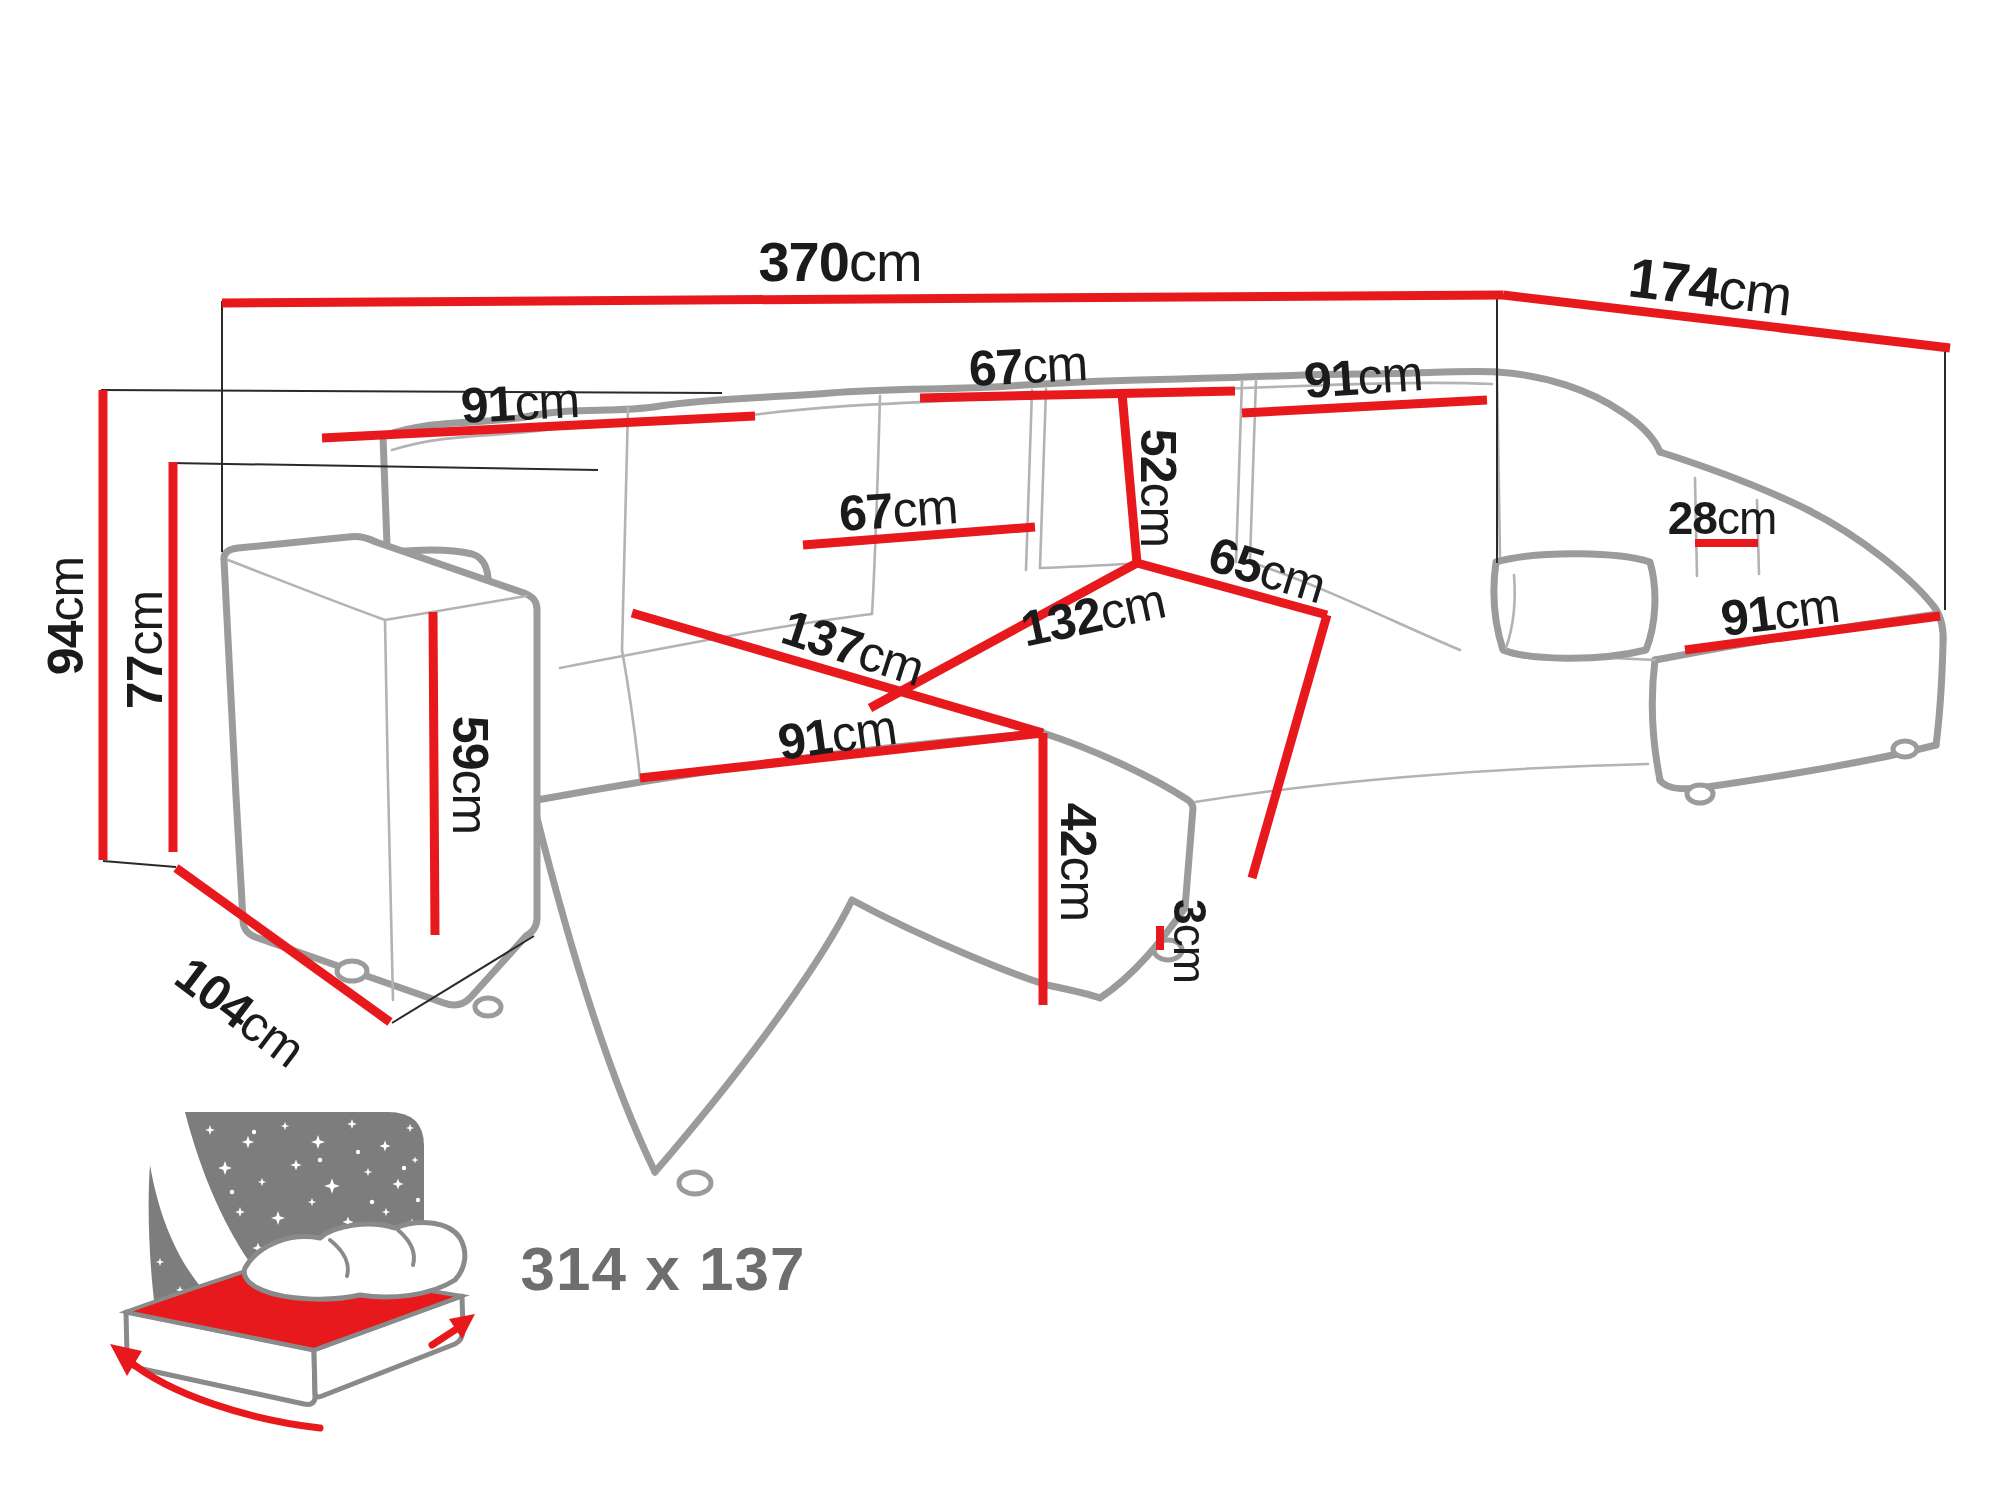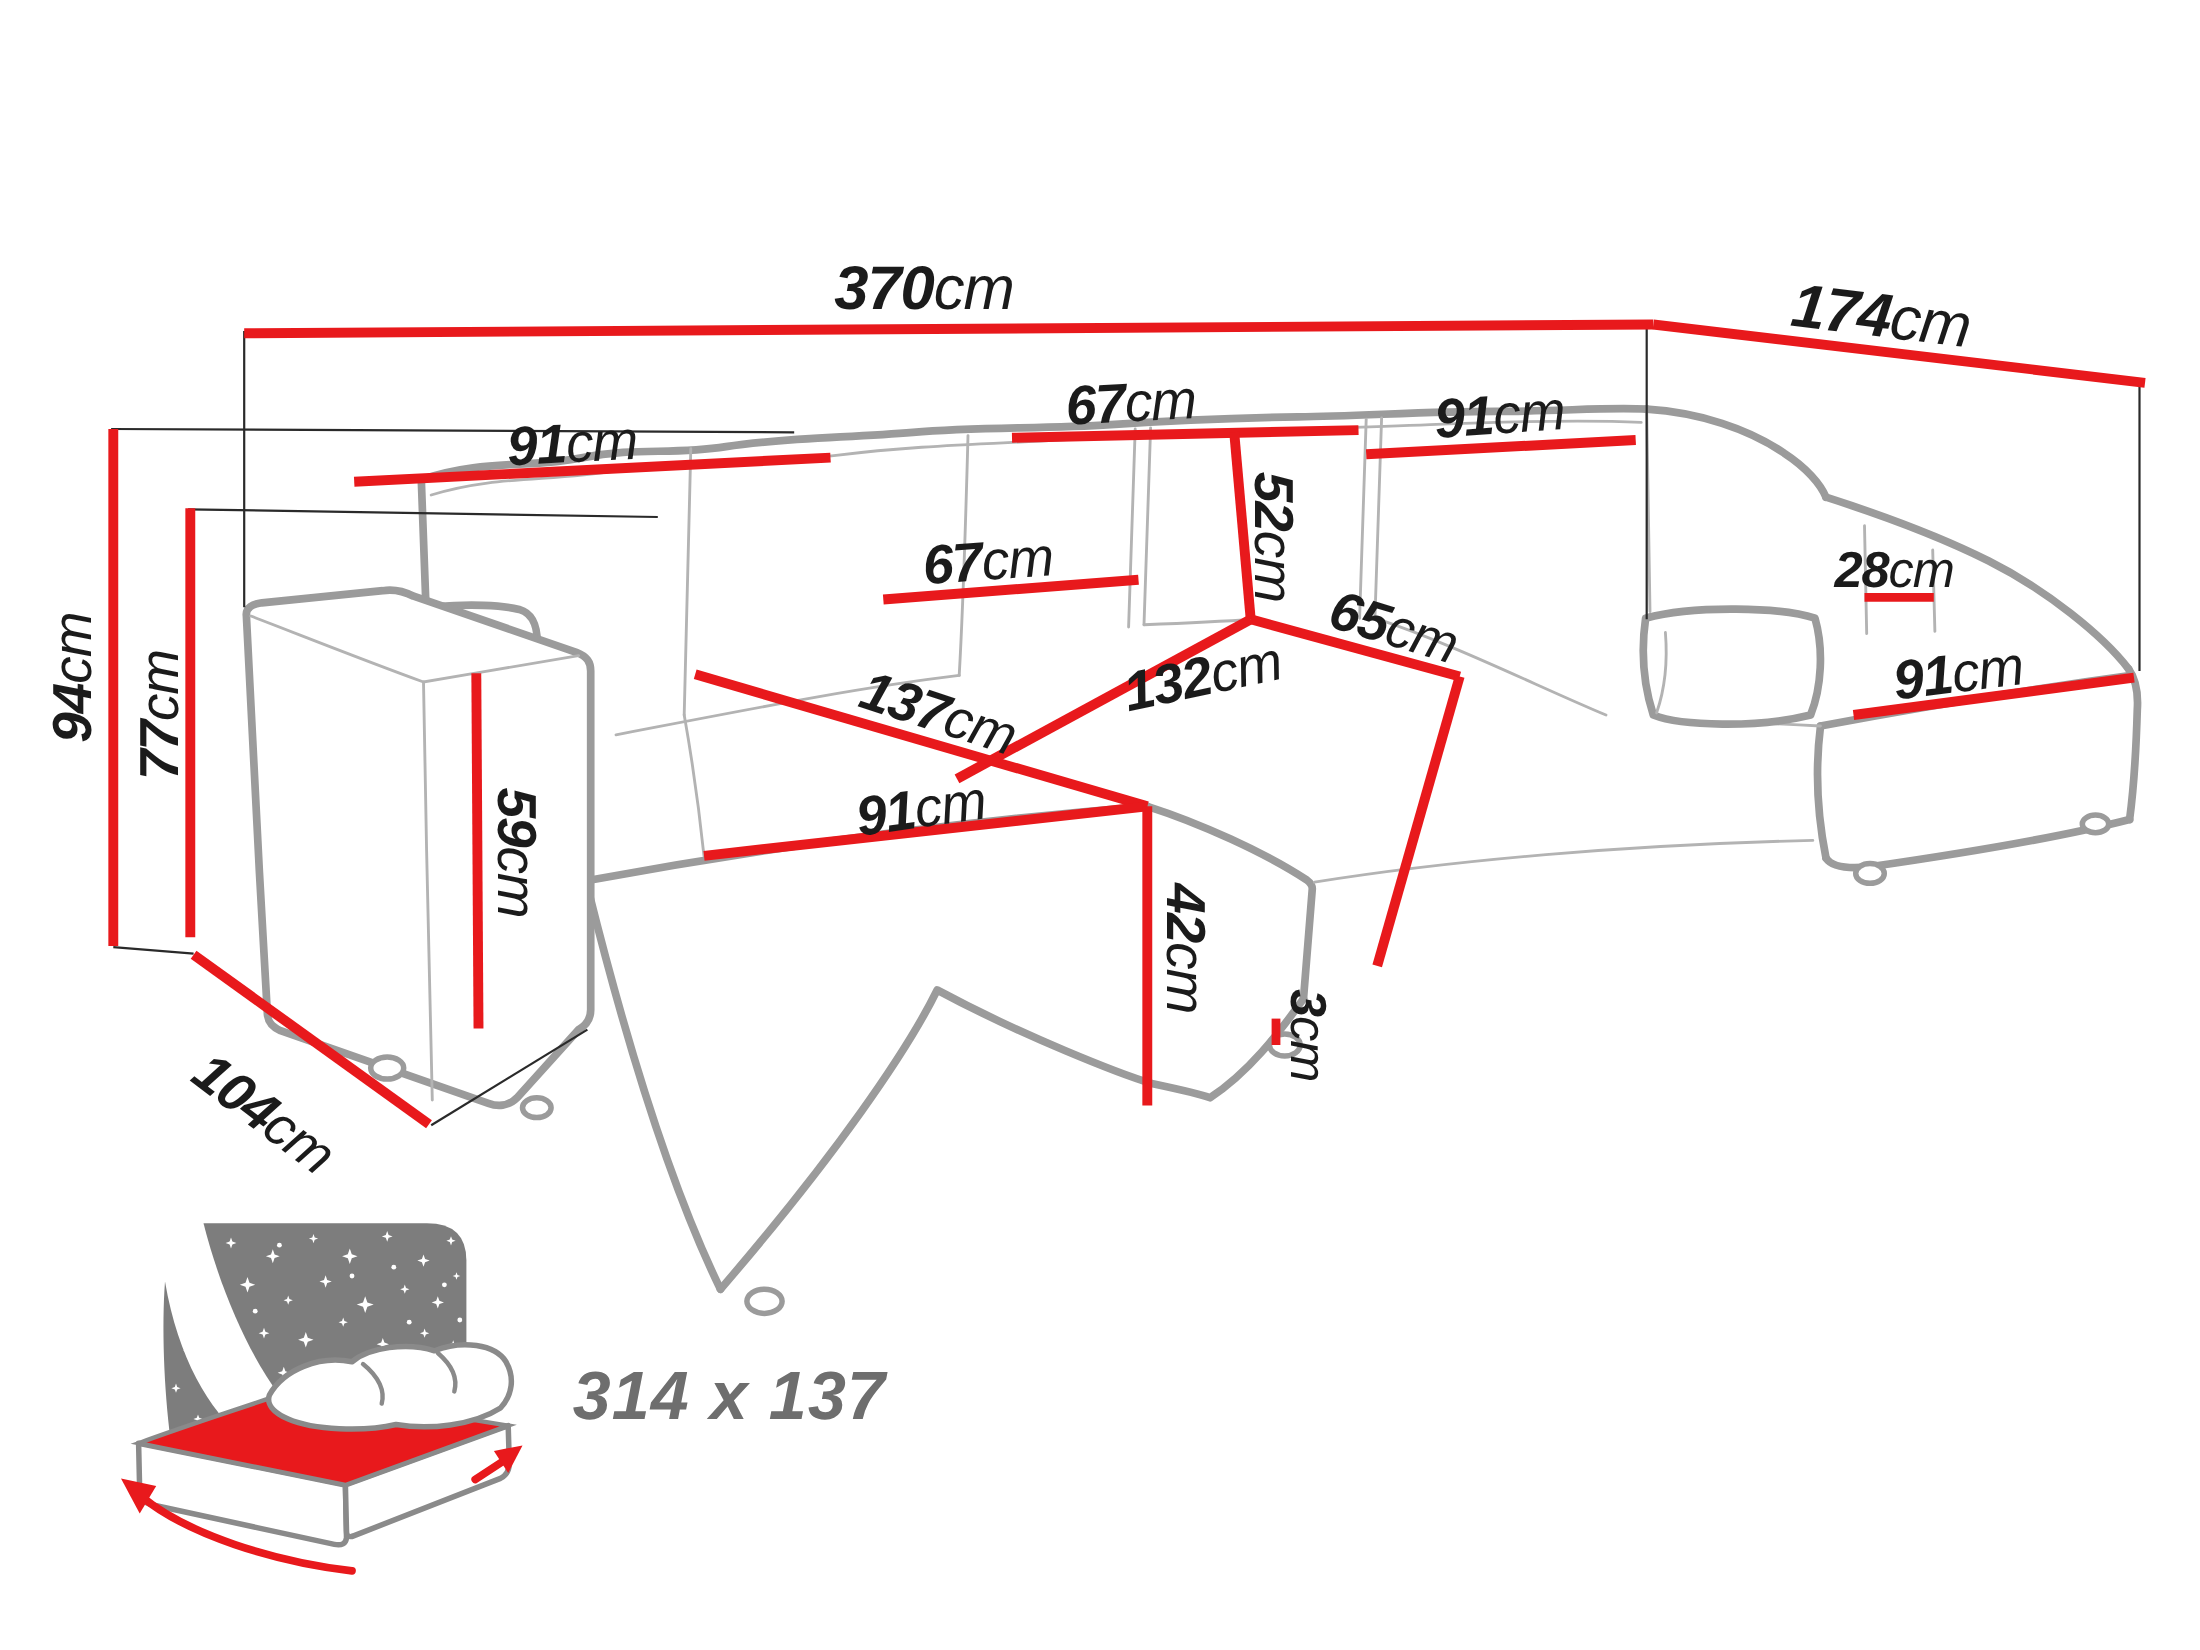--- a/index.html
+++ b/index.html
@@ -1,17 +1,17 @@
 <!DOCTYPE html>
 <html><head>
 <meta charset="utf-8">
 <style>
   html,body{margin:0;padding:0;background:#ffffff;}
   .stage{position:relative;width:2000px;height:1500px;background:#fff;overflow:hidden;
-         font-family:"Liberation Sans", sans-serif;font-style:italic;}
+         font-family:"Liberation Sans", sans-serif;}
   svg{display:block}
   .sofa-stroke{fill:none;stroke:#9b9b9b;stroke-width:7;stroke-linecap:round;stroke-linejoin:round;}
   .sofa-fill{fill:#ffffff;stroke:#9b9b9b;stroke-width:7;stroke-linejoin:round;}
   .sofa-thin{fill:none;stroke:#b3b3b3;stroke-width:2.6;stroke-linecap:round;}
   .dim-black{fill:none;stroke:#2a2a2a;stroke-width:2;}
   .dim-red{fill:none;stroke:#e8191c;stroke-width:9;stroke-linecap:butt;}
   .dim-red-small{fill:none;stroke:#e8191c;stroke-width:8;stroke-linecap:butt;}
   .leg{fill:#ffffff;stroke:#9b9b9b;stroke-width:5;}
   .dim-label{font-family:"Liberation Sans", sans-serif;fill:#1b1b1b;}
   .dim-label .num{font-weight:700;letter-spacing:-1px;}

